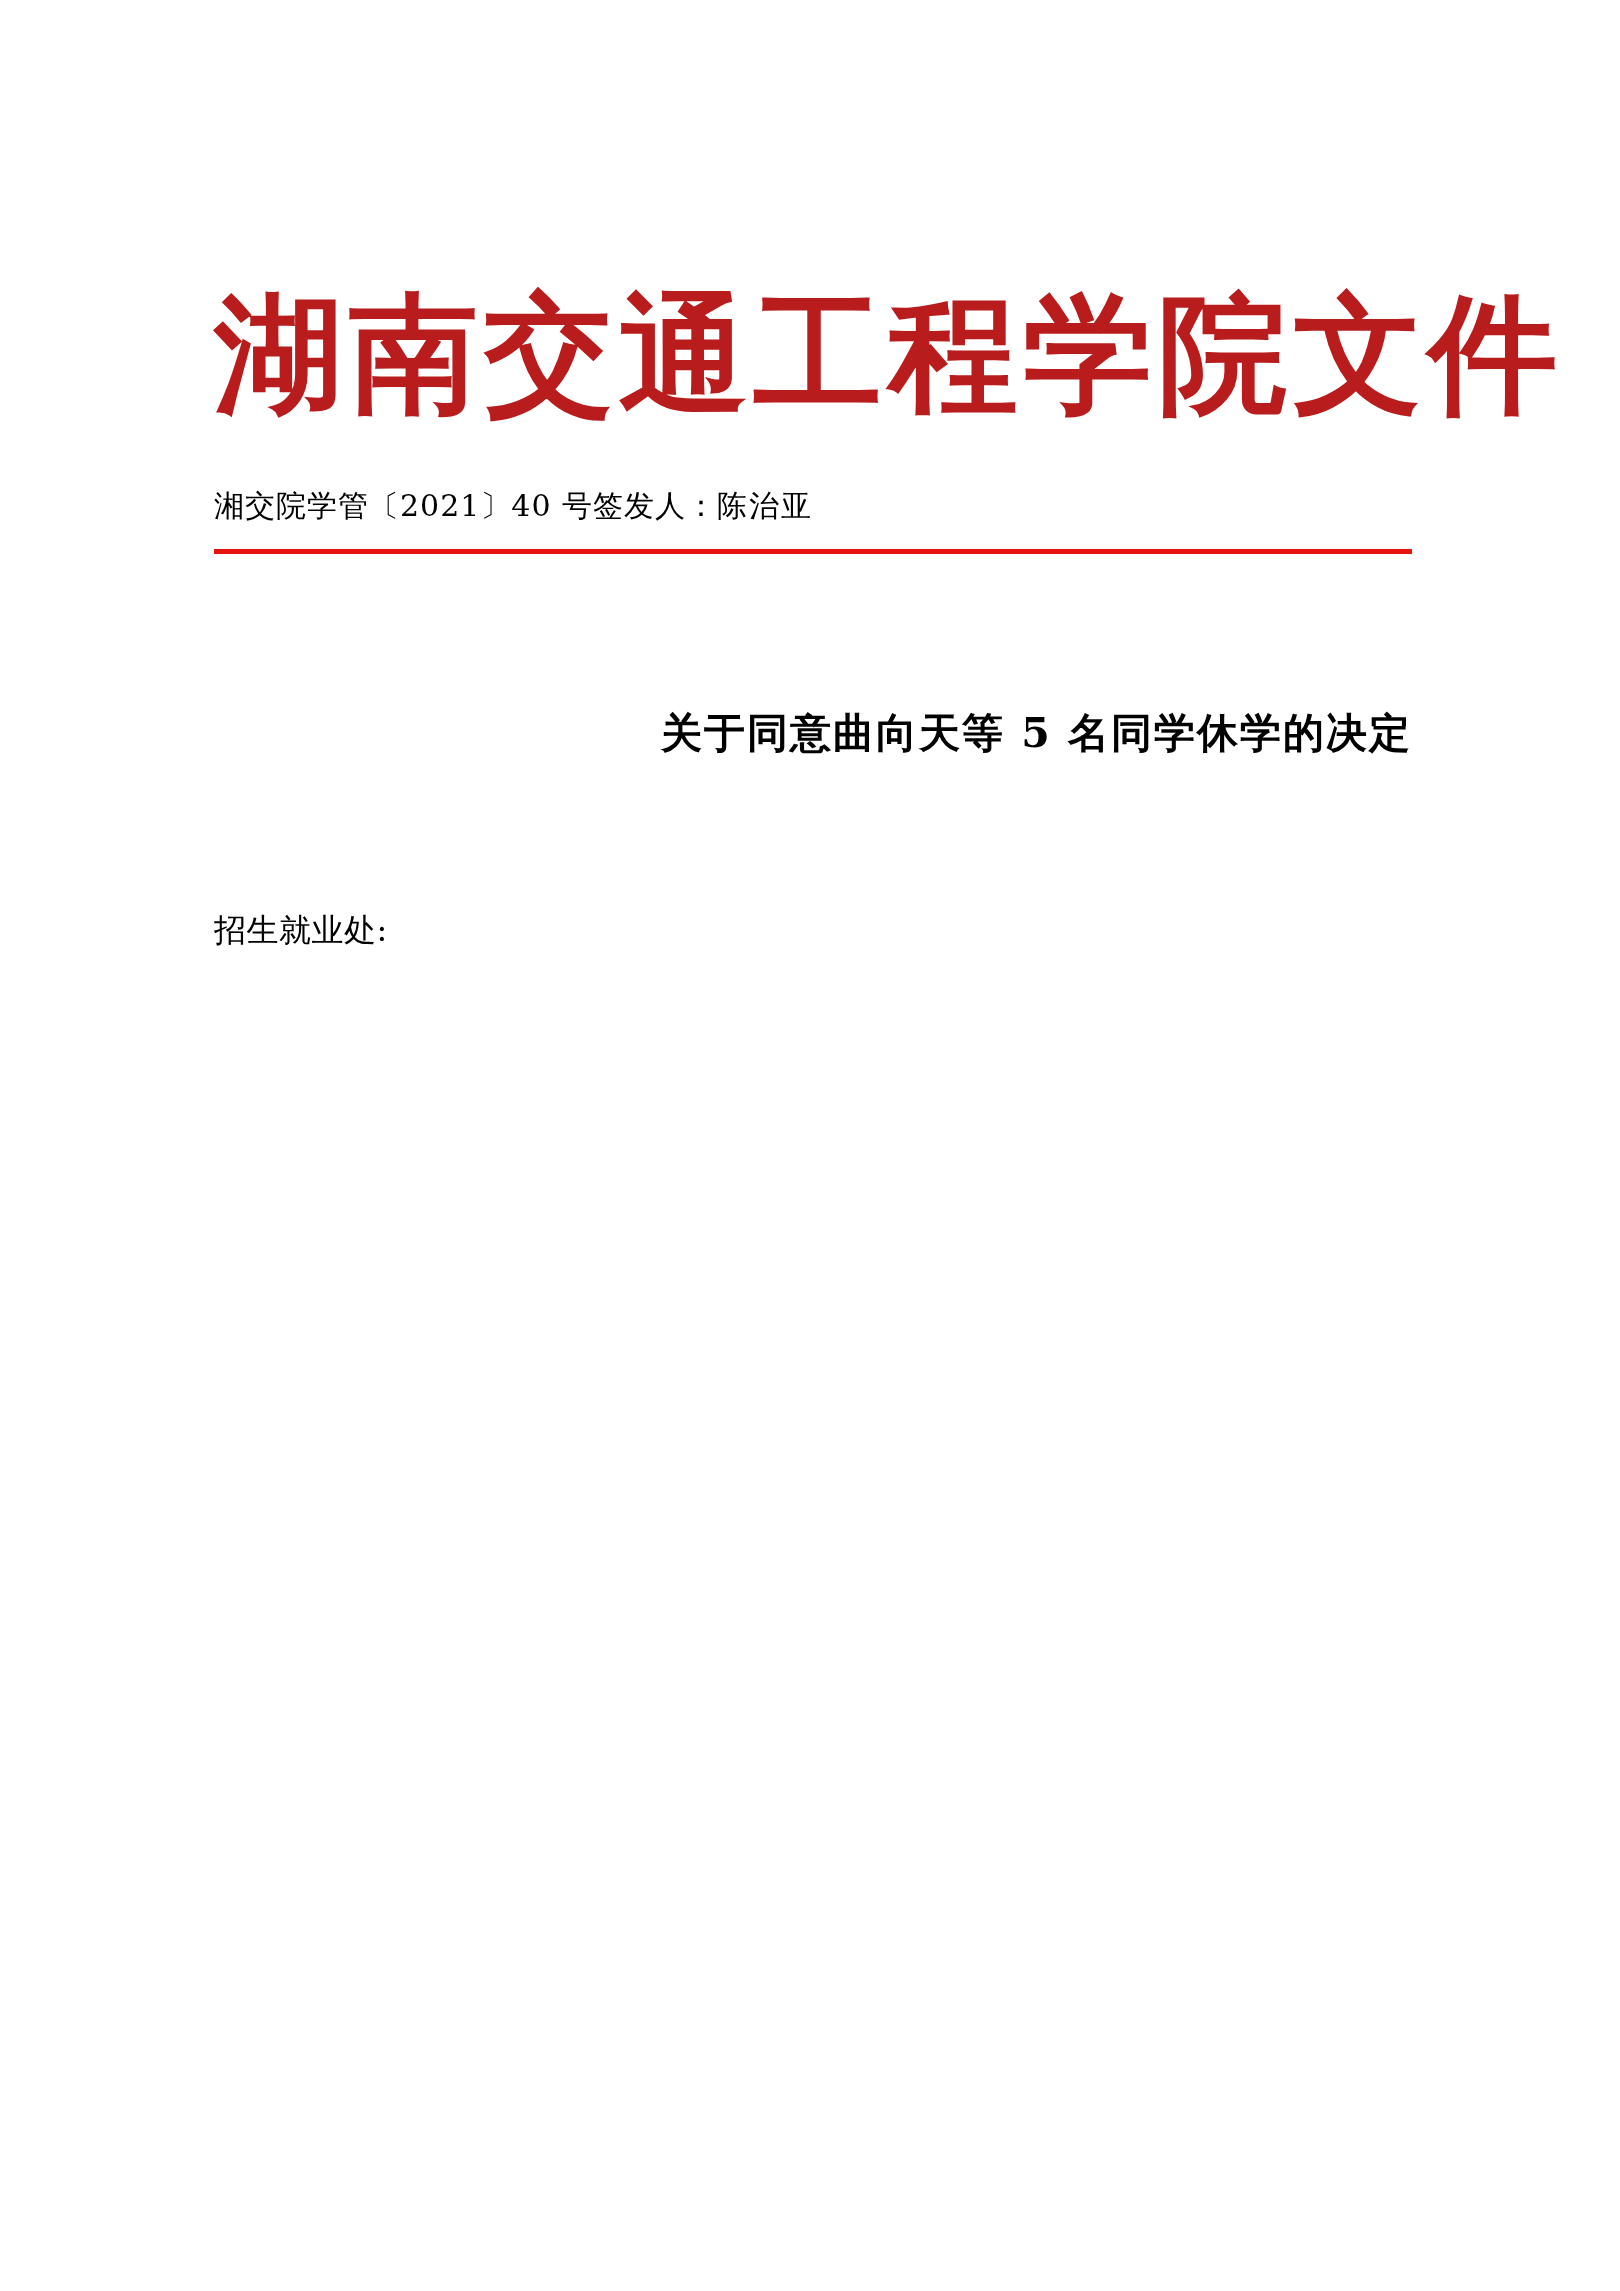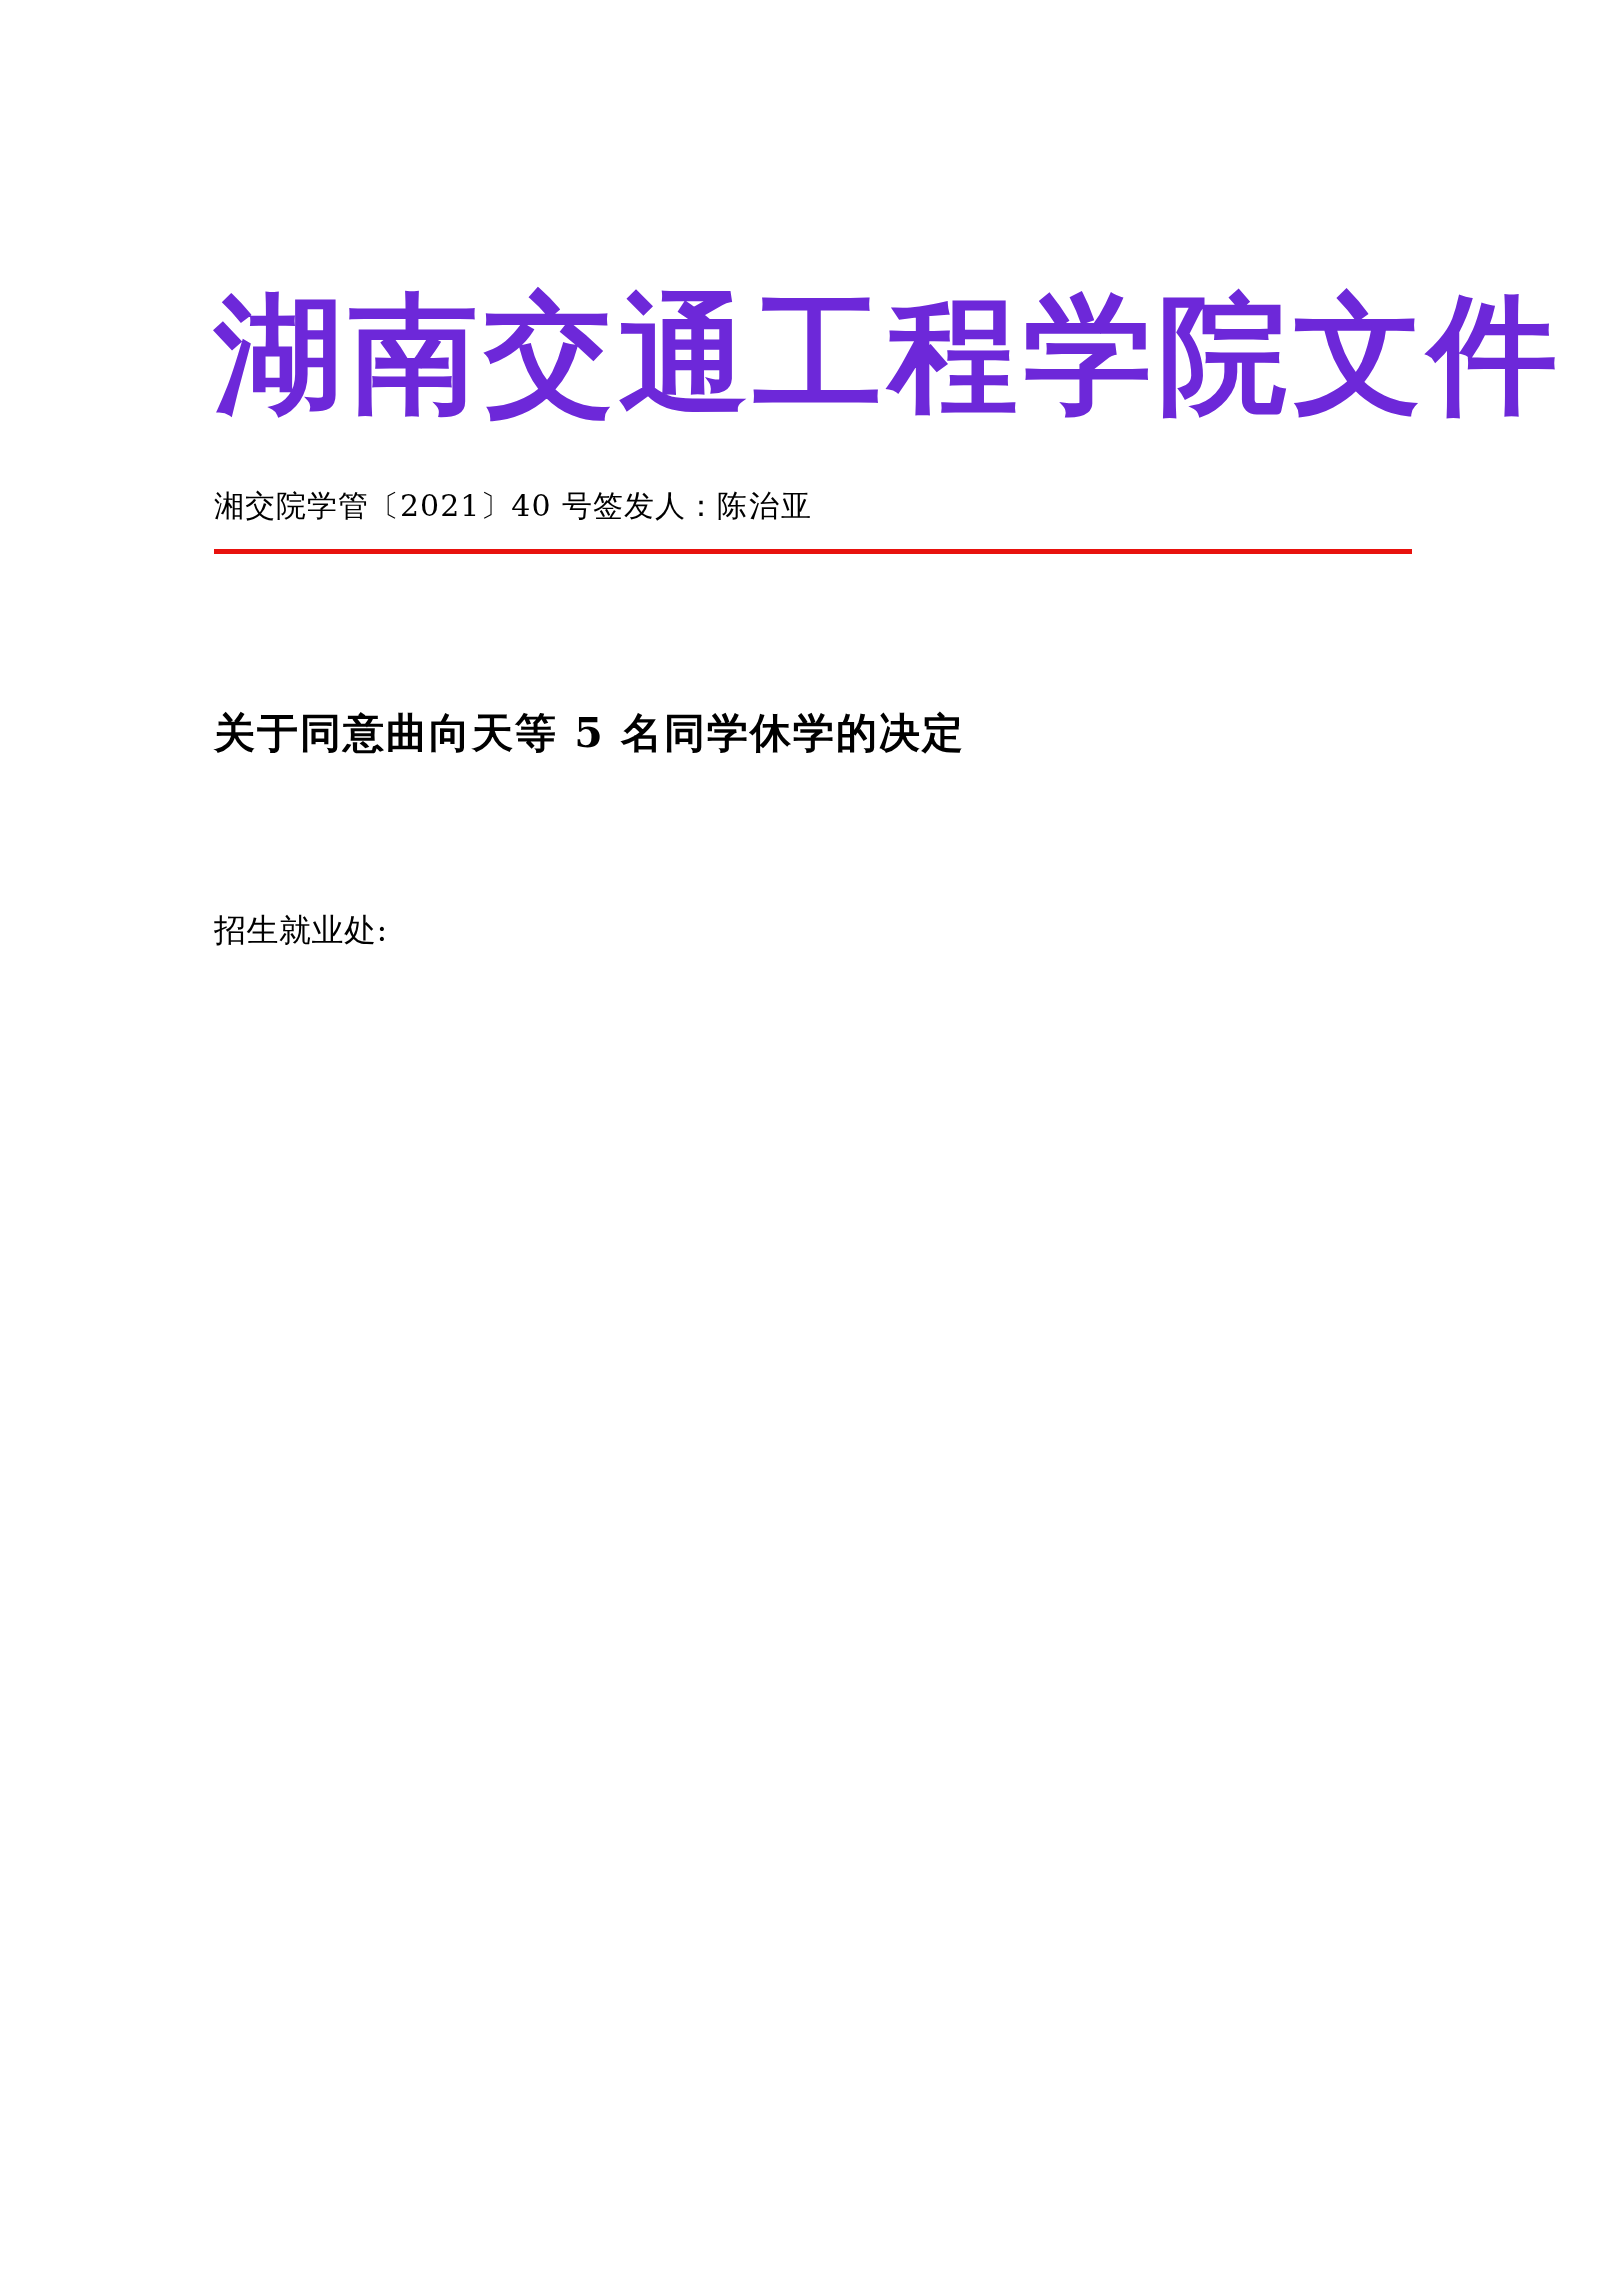--- a/index.html
+++ b/index.html
@@ -23,21 +23,21 @@
   .doc-inner {
     position: absolute;
     left: 214px;
     top: 0;
     width: 1198px;
   }
   
   .masthead {
     margin-top: 286px;
     text-align: center;
-    color: #6d28d9;
+    color: #b91c1c;
     font-family: "DejaVu Serif", "Liberation Serif", serif;
     font-weight: bold;
     font-size: 129px;
     line-height: 1.05;
     letter-spacing: 5.9px;
     white-space: nowrap;
   }
   
   .docnum-row {
     margin-top: 65px;
@@ -63,21 +63,21 @@
   
   .red-rule {
     margin-top: 21.6px;
     height: 4.9px;
     background: #e8120e;
     width: 100%;
   }
   
   .doc-title {
     margin-top: 152px;
-    text-align: left;
+    text-align: right;
     font-size: 41px;
     font-weight: bold;
     letter-spacing: 2px;
     font-family: "DejaVu Serif", "Liberation Serif", serif;
   }
   
   .body-text {
     margin-top: 137px;
     font-size: 32px;
     line-height: 2.0;

